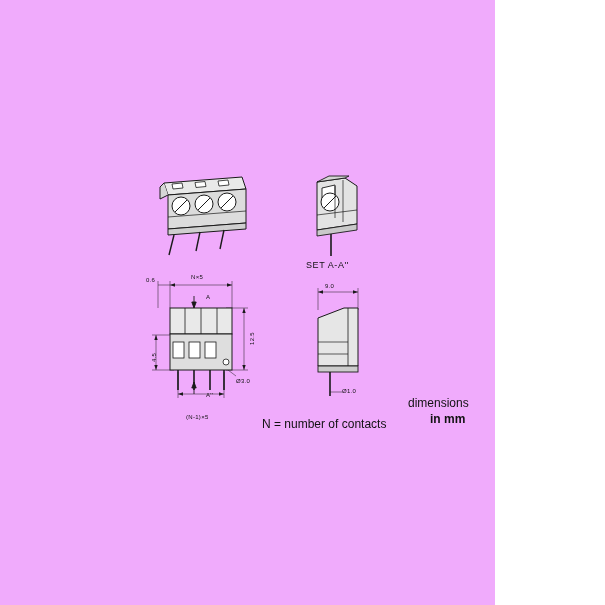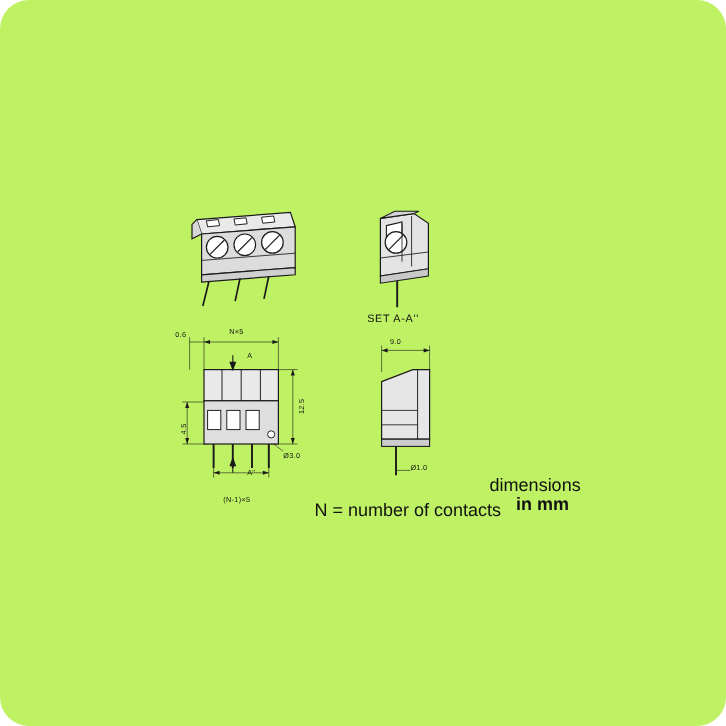--- a/index.html
+++ b/index.html
@@ -8,38 +8,37 @@
     background: #ffffff;
   }
   body {
     width: 605px;
     height: 605px;
     font-family: "Liberation Sans", sans-serif;
     overflow: hidden;
   }
   #sheet {
     position: relative;
-    width: 605px;
+    width: 495px;
     height: 605px;
-    background: #bef264;
-    border-radius: 24px;
+    background: #f0abfc;
   }
 
   
   .abs { position: absolute; }
   .lbl {
     position: absolute;
     font-family: "Liberation Sans", sans-serif;
     color: #111111;
     white-space: nowrap;
     line-height: 1;
   }
   .tiny { font-size: 6px; letter-spacing: 0.3px; }
   .med { font-size: 9px; letter-spacing: 0.6px; }
-  .big { font-size: 15px; }
+  .big { font-size: 12px; }
   .rot90 { transform: rotate(-90deg); transform-origin: left top; }
 
   svg { display: block; }
 </style>
 </head>
 <body>
 
 <div id="sheet">
 
   <div class="abs" style="left:150px; top:165px;">

